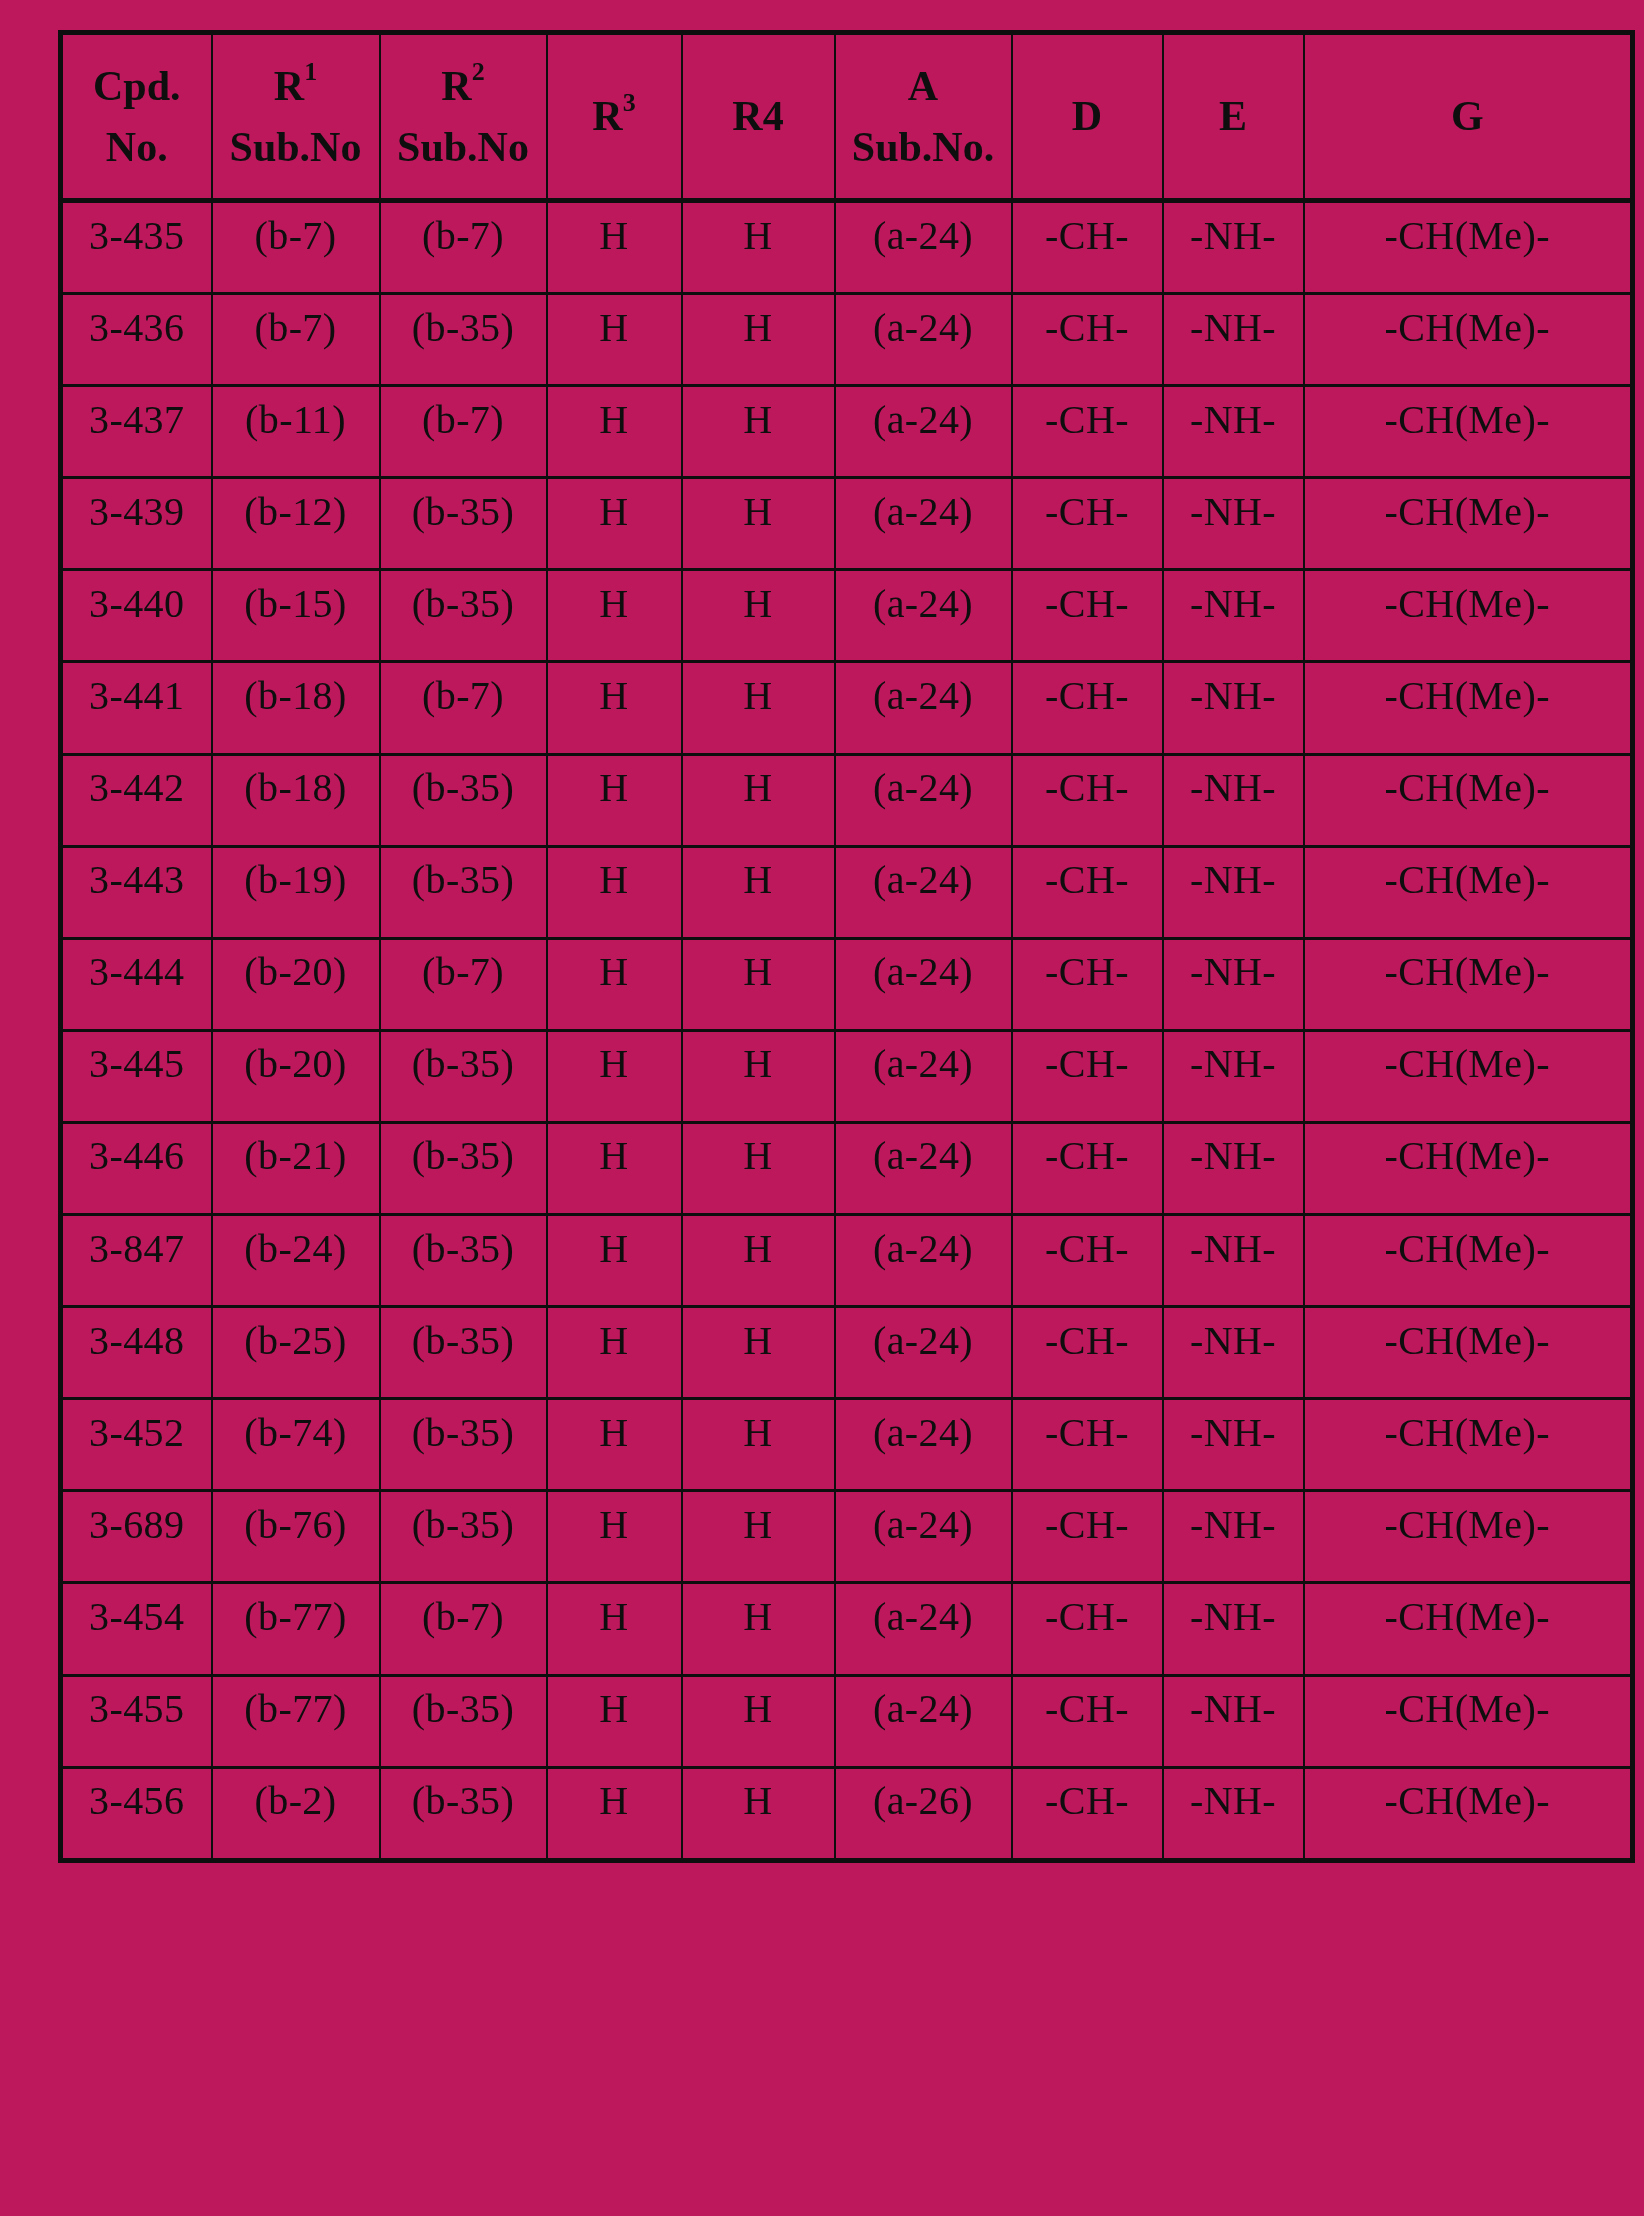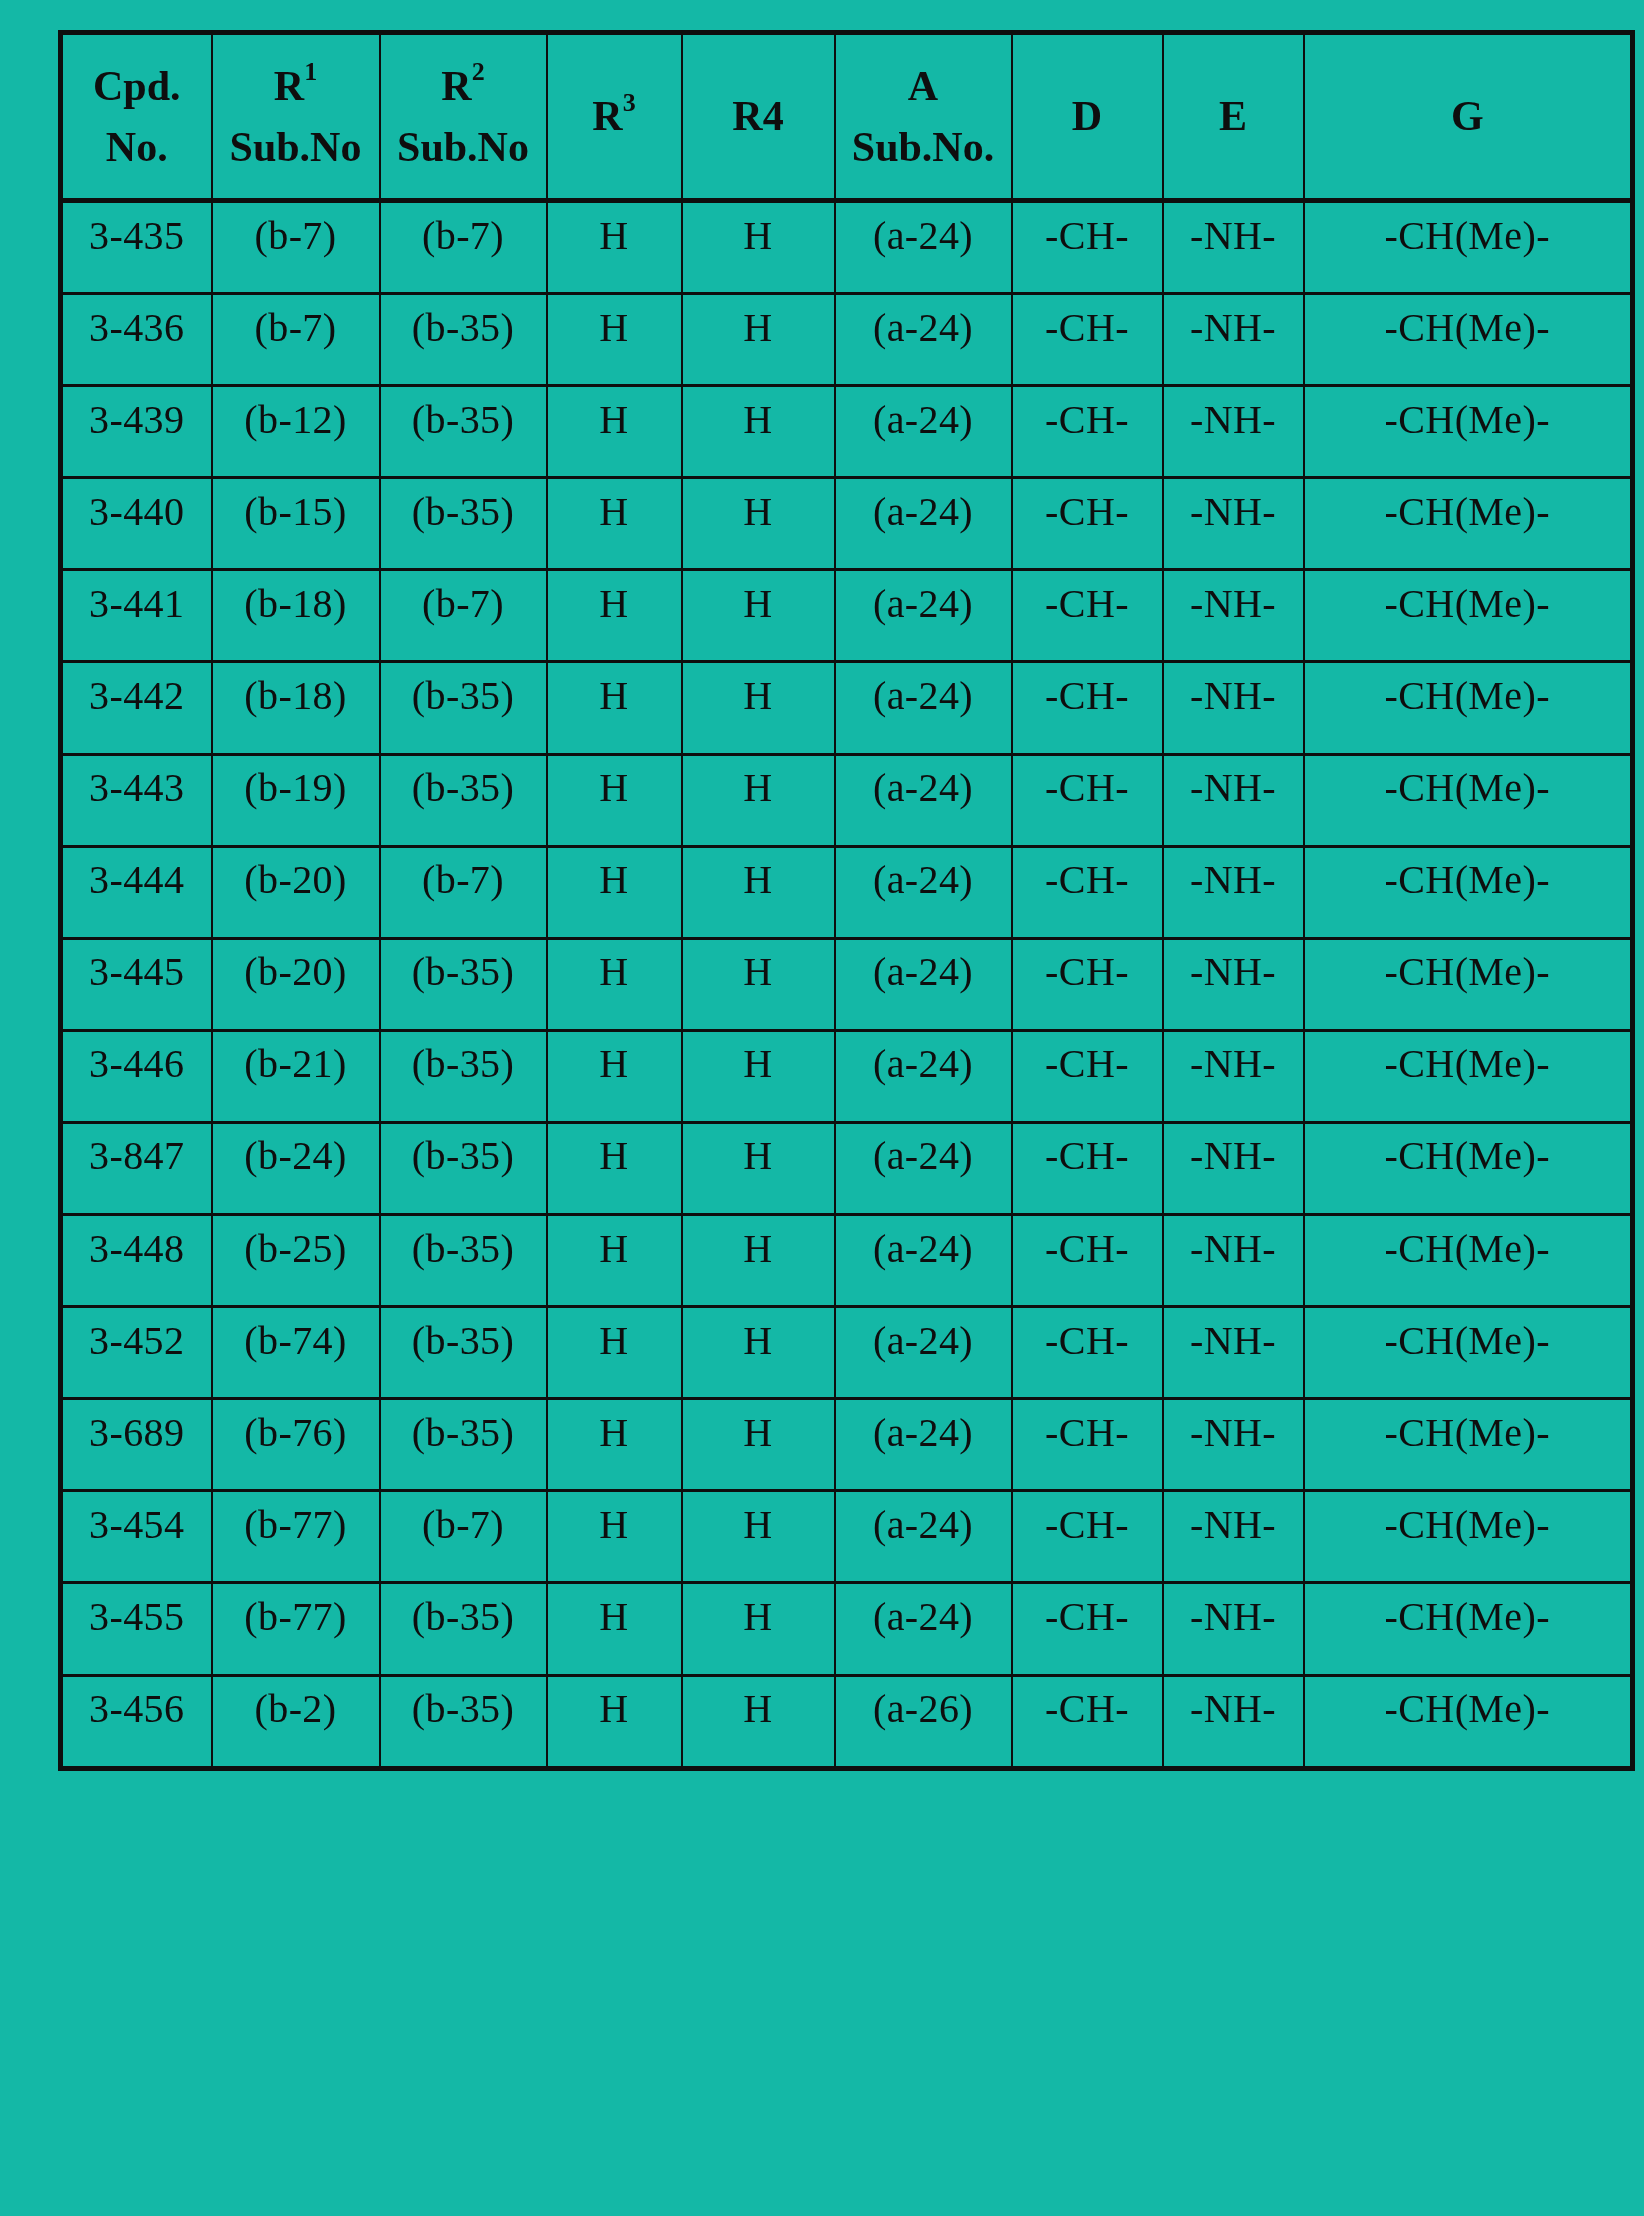--- a/index.html
+++ b/index.html
@@ -11,21 +11,21 @@
     width: 1644px;
     height: 2216px;
     font-family: "Liberation Serif", serif;
     color: #0e0e0e;
     -webkit-font-smoothing: antialiased;
   }
   .page {
     position: relative;
     width: 1644px;
     height: 2216px;
-    background: #14b8a6;
+    background: #be185d;
     overflow: hidden;
   }
   table.cmp-table {
     position: absolute;
     left: 58px;
     top: 30px;
     width: 1571px;
     border-collapse: collapse;
     table-layout: fixed;
     border: 5.4px solid #0e0e0e;
@@ -156,20 +156,31 @@
           <td>(b-7)</td>
           <td>(b-35)</td>
           <td>H</td>
           <td>H</td>
           <td>(a-24)</td>
           <td>-CH-</td>
           <td>-NH-</td>
           <td>-CH(Me)-</td>
         </tr>
         <tr>
+          <td>3-437</td>
+          <td>(b-11)</td>
+          <td>(b-7)</td>
+          <td>H</td>
+          <td>H</td>
+          <td>(a-24)</td>
+          <td>-CH-</td>
+          <td>-NH-</td>
+          <td>-CH(Me)-</td>
+        </tr>
+        <tr>
           <td>3-439</td>
           <td>(b-12)</td>
           <td>(b-35)</td>
           <td>H</td>
           <td>H</td>
           <td>(a-24)</td>
           <td>-CH-</td>
           <td>-NH-</td>
           <td>-CH(Me)-</td>
         </tr>

